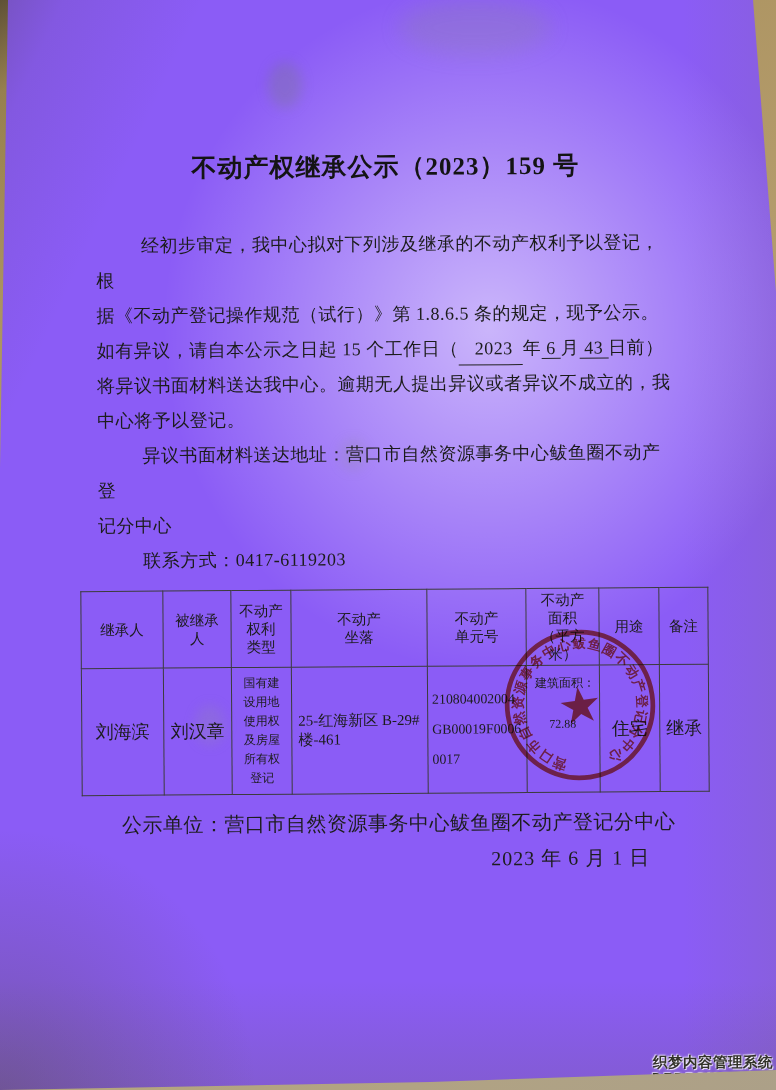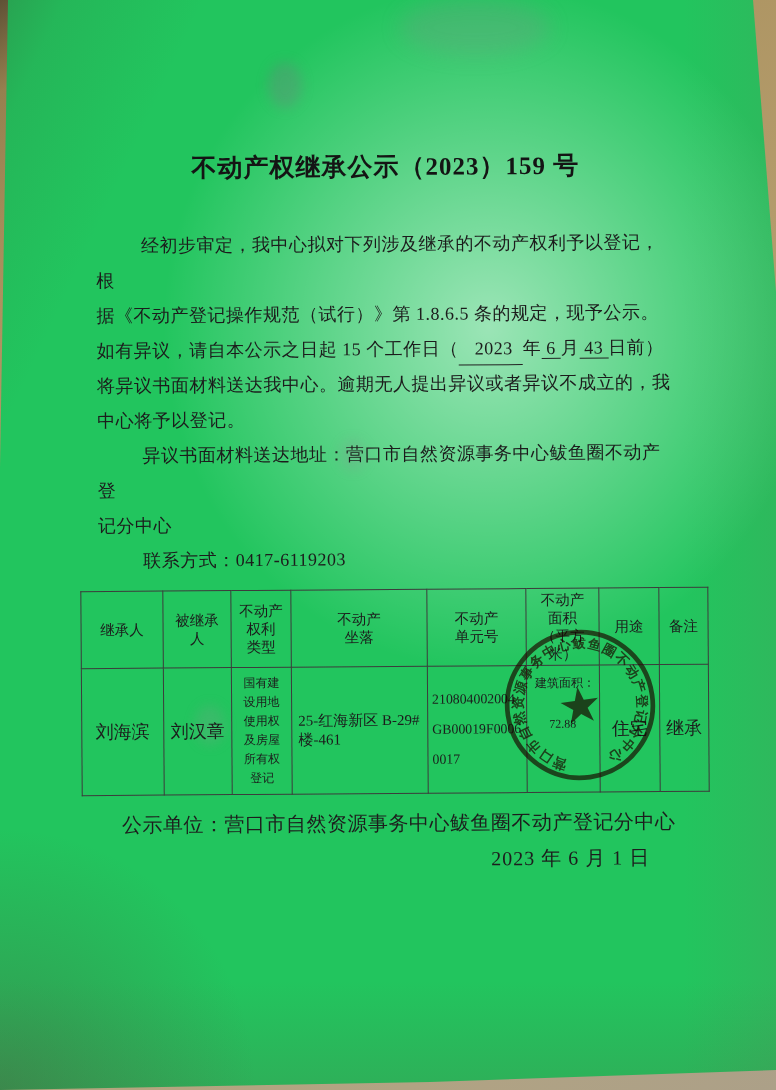--- a/index.html
+++ b/index.html
@@ -8,21 +8,21 @@
     font-family:"Liberation Serif","DejaVu Serif",serif;
   }
   
   .desk{
     position:absolute;inset:0;
     background:linear-gradient(150deg,#5f5136 0%,#96804f 6%,#ac9360 20%,#b49c6c 45%,#b6a67e 72%,#aca088 100%);
   }
   
   .paper{
     position:absolute;inset:0;
-    background:#22c55e;
+    background:#8b5cf6;
     clip-path:polygon(8px 0px,753px 0px,776px 292px,776px 1070px,430px 1082px,0px 1090px,0px 468px);
   }
   .paper-shade{
     position:absolute;inset:0;pointer-events:none;
     background:
       radial-gradient(ellipse 60% 45% at 63% 30%,rgba(255,255,255,.55),rgba(255,255,255,0) 70%),
       linear-gradient(115deg,rgba(60,55,40,.25) 0%,rgba(60,55,40,.10) 5%,rgba(0,0,0,0) 16%),
       radial-gradient(ellipse 55% 40% at 0% 100%,rgba(82,74,56,.38),rgba(0,0,0,0) 60%),
       linear-gradient(to top,rgba(95,88,66,.20),rgba(0,0,0,0) 10%),
       linear-gradient(to right,rgba(0,0,0,0) 88%,rgba(120,110,85,.14) 100%);
@@ -175,13 +175,17 @@
 
   <svg class="stamp" viewBox="0 0 160 160">
     <circle cx="80" cy="80" r="71" fill="none" stroke="#bc3829" stroke-width="4.6" opacity=".92"></circle>
     <path id="stamp-text-circle" d="M 80 136 A 56 56 0 1 1 80 24 A 56 56 0 1 1 80 136" fill="none"></path>
     <text font-size="13" fill="#bc3829" letter-spacing="1.2" opacity=".95" font-family="Liberation Serif, DejaVu Serif, serif" font-weight="bold">
       <textPath href="#stamp-text-circle" startOffset="20">营口市自然资源事务中心鲅鱼圈不动产登记分中心</textPath>
     </text>
     <text x="80" y="97" text-anchor="middle" font-size="48" fill="#bc3829" opacity=".95">★</text>
   </svg>
 
+  <div class="watermark">
+    <div class="wm1">织梦内容管理系统</div>
+    <div class="wm2">DEDECMS.COM</div>
+  </div>
 </div>
 
 </body></html>

